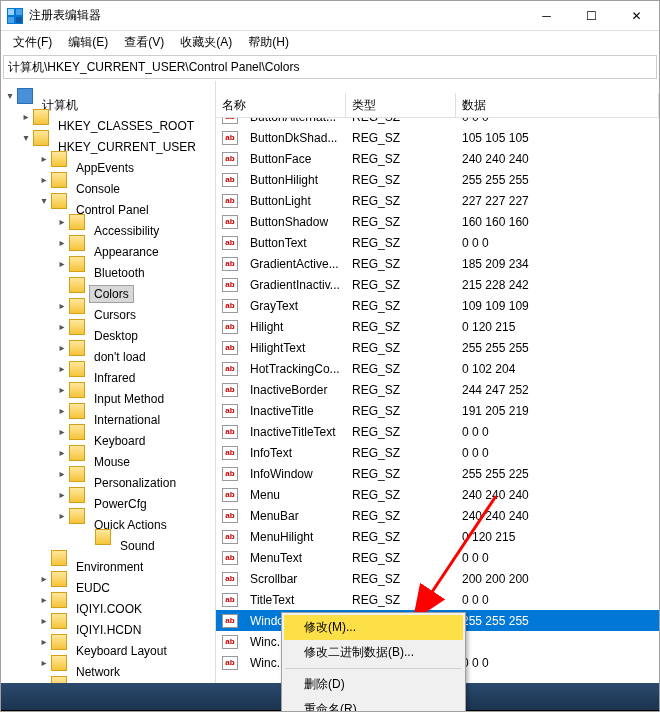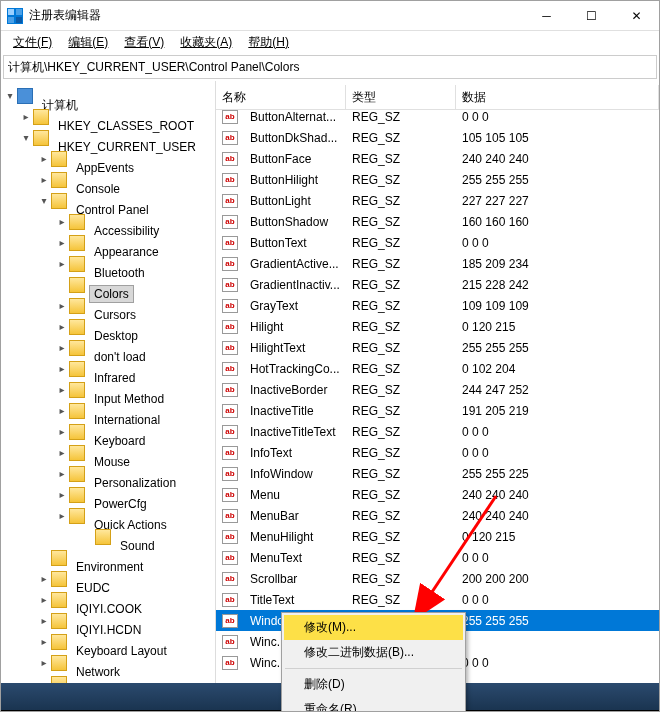--- a/index.html
+++ b/index.html
@@ -37,21 +37,20 @@
   }
   .menubar {
     height: 22px;
     display: flex;
     align-items: center;
     padding: 0 4px;
     background: #fff;
   }
   .menubar .menuitem {
     padding: 2px 8px;
-    text-decoration: underline;
   }
   .addressbar {
     height: 24px;
     border: 1px solid #ccc;
     margin: 2px;
     display: flex;
     align-items: center;
     padding: 0 4px;
     font-size: 12px;
   }
@@ -105,21 +104,21 @@
     flex: 1;
     overflow-y: auto;
     overflow-x: hidden;
     position: relative;
   }
   .list-header {
     display: flex;
     height: 25px;
     border-bottom: 1px solid #e0e0e0;
     position: sticky;
-    top: 4px;
+    top: 12px;
     background: #fff;
     z-index: 2;
   }
   .list-header .col {
     padding: 4px 6px;
     border-right: 1px solid #e0e0e0;
   }
   .col-name { width: 130px; }
   .col-type { width: 110px; }
   .col-data { flex: 1; }

